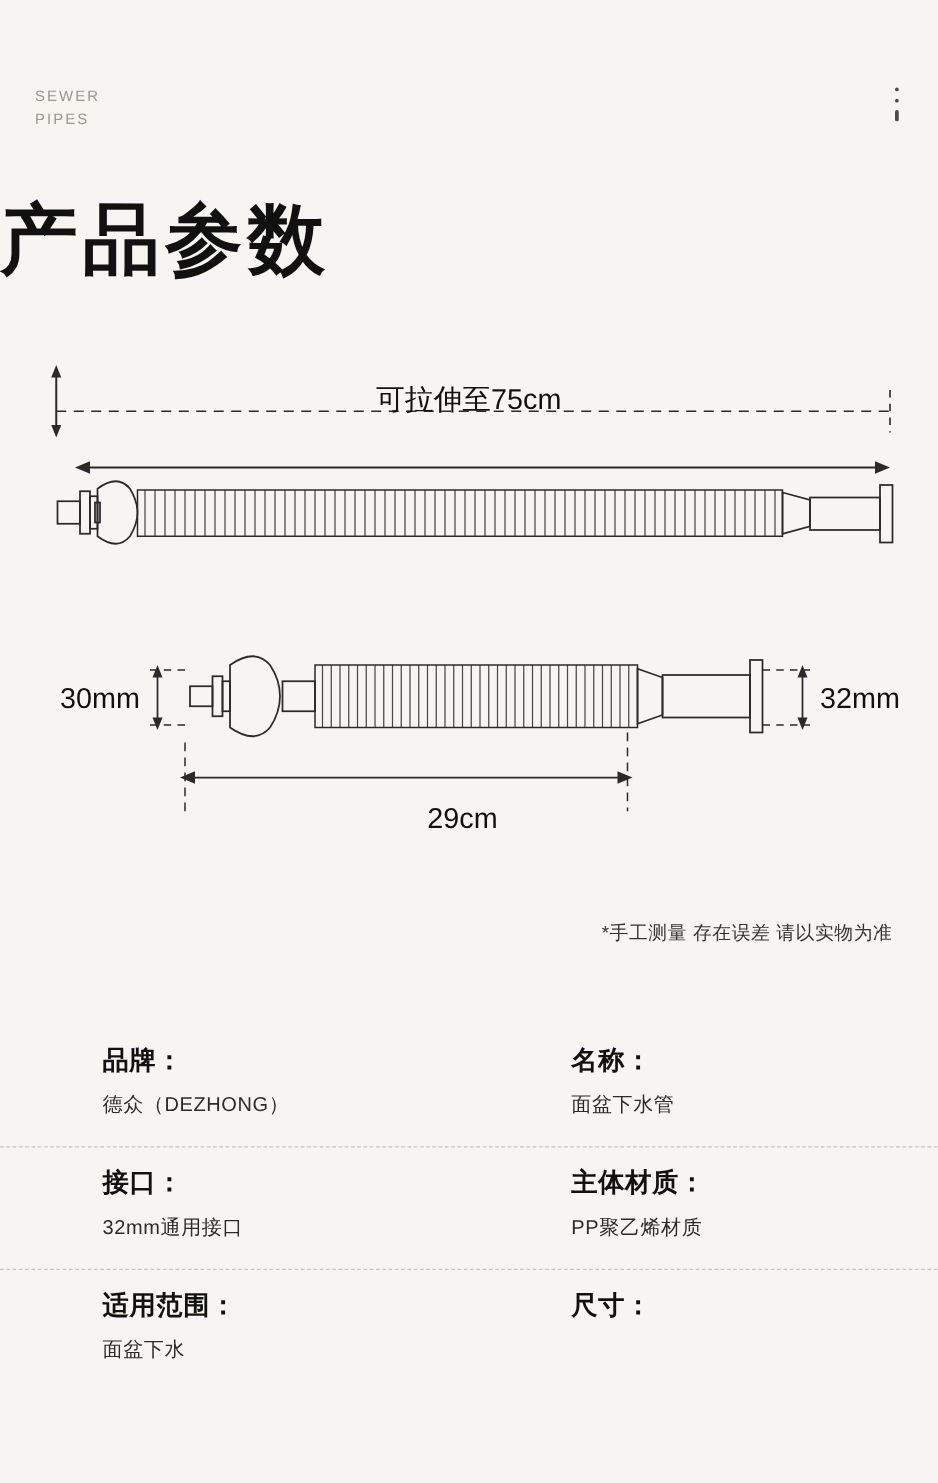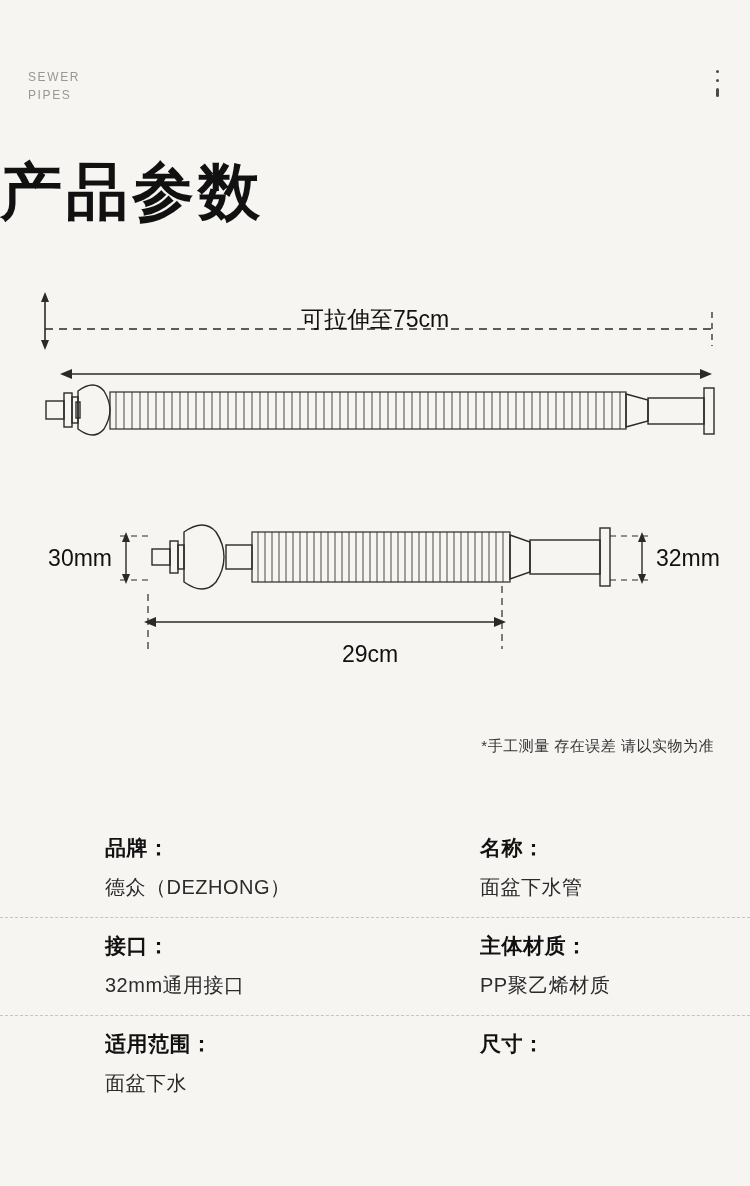--- a/index.html
+++ b/index.html
@@ -60,28 +60,27 @@
     border-bottom:1px dashed #c8c5bf;
     height:98px;
     box-sizing:border-box;
   }
   .spec-row:last-child{border-bottom:none;}
   .spec-cell{
     width:50%;
     box-sizing:border-box;
     padding-left:82px;
     padding-top:14px;
-    margin-left:23px;
   }
   .spec-label{
     font-size:21px;font-weight:bold;color:#111;letter-spacing:.5px;
     margin-bottom:12px;
   }
   .spec-value{
-    font-size:20px;color:#2b2b2b;letter-spacing:.5px;
+    font-size:16px;color:#2b2b2b;letter-spacing:.5px;
   }
   .dim-text-lg{font-size:23px;fill:#111;font-family:"Liberation Sans","DejaVu Sans",sans-serif;}
 </style>
 </head>
 <body>
 
 <div class="page">
 
   <div class="brand">
     <span>SEWER</span>

